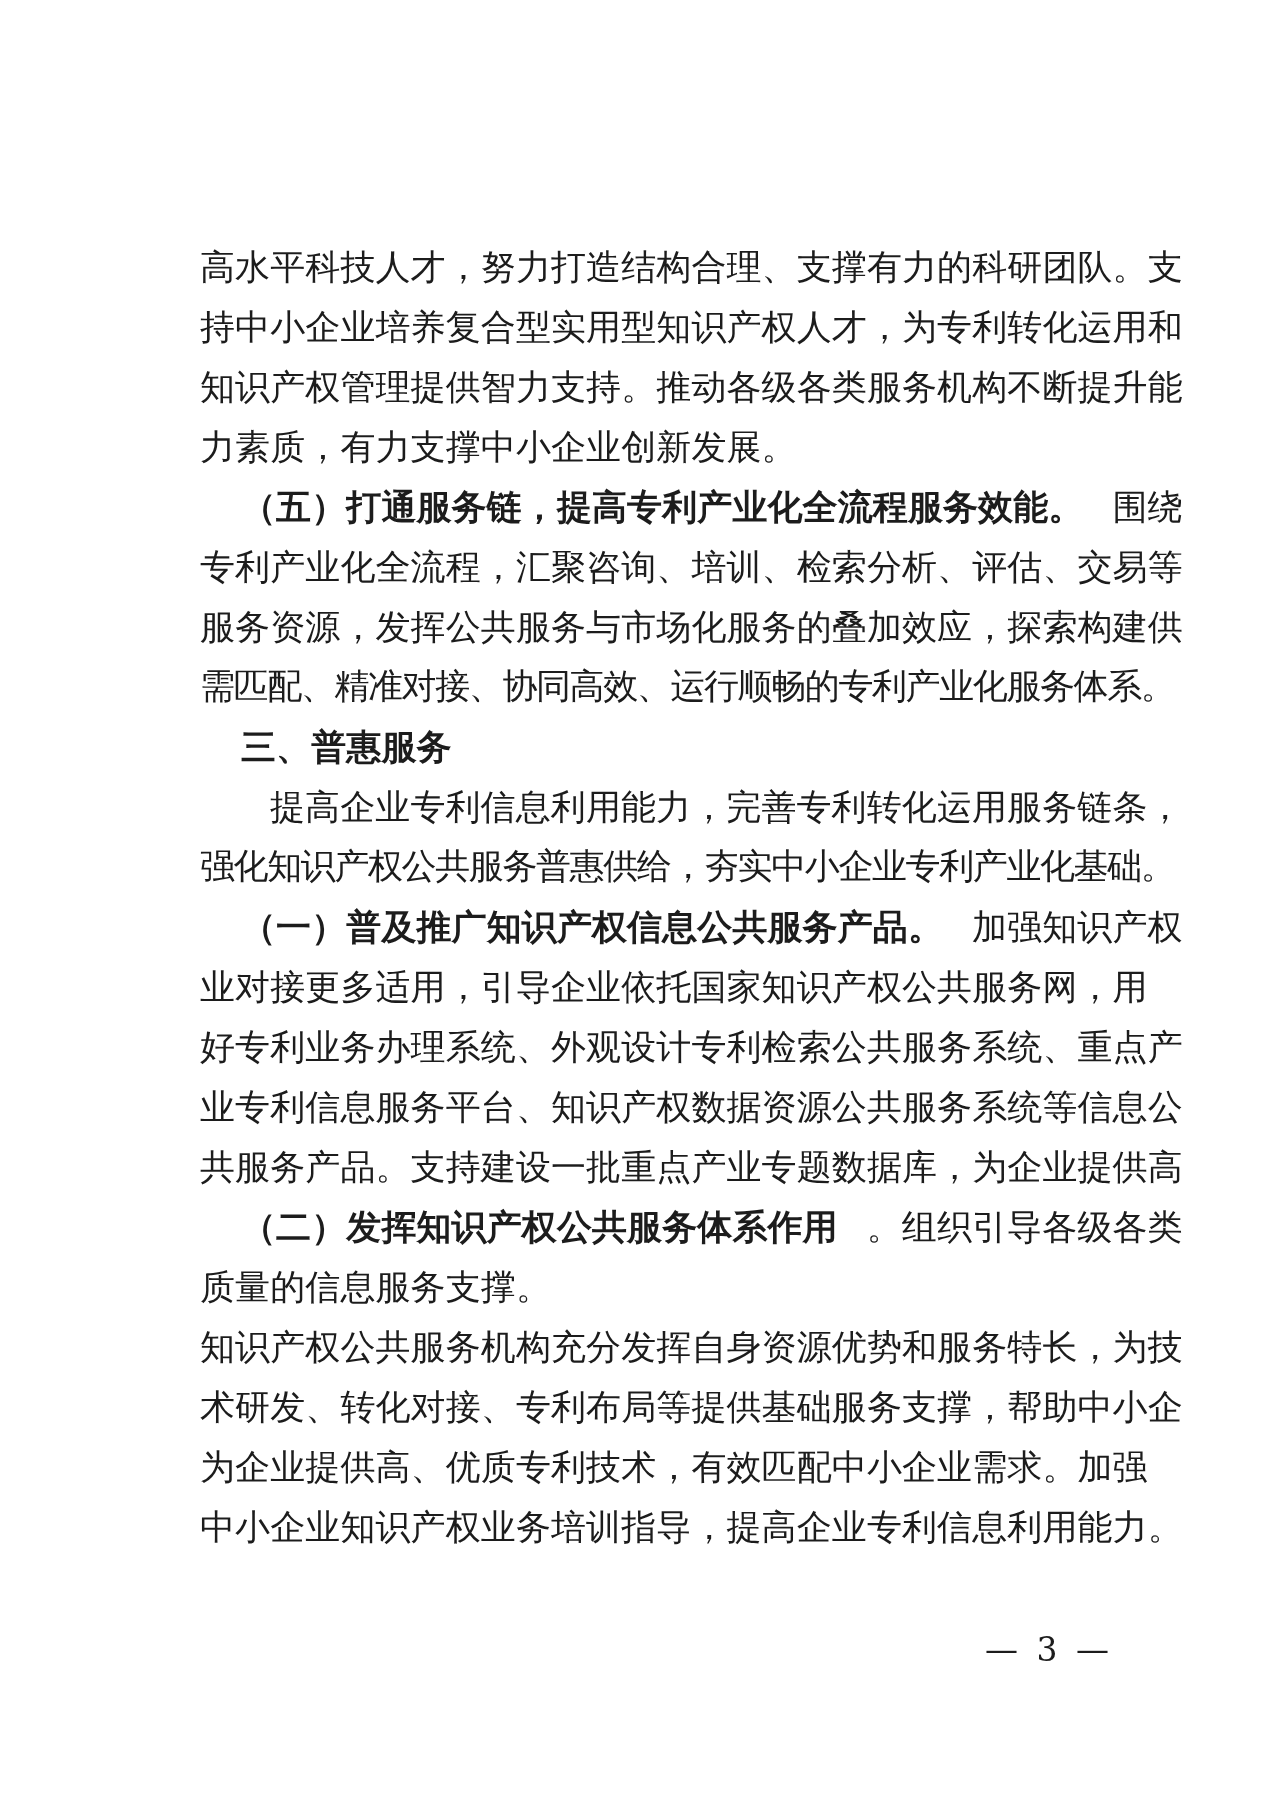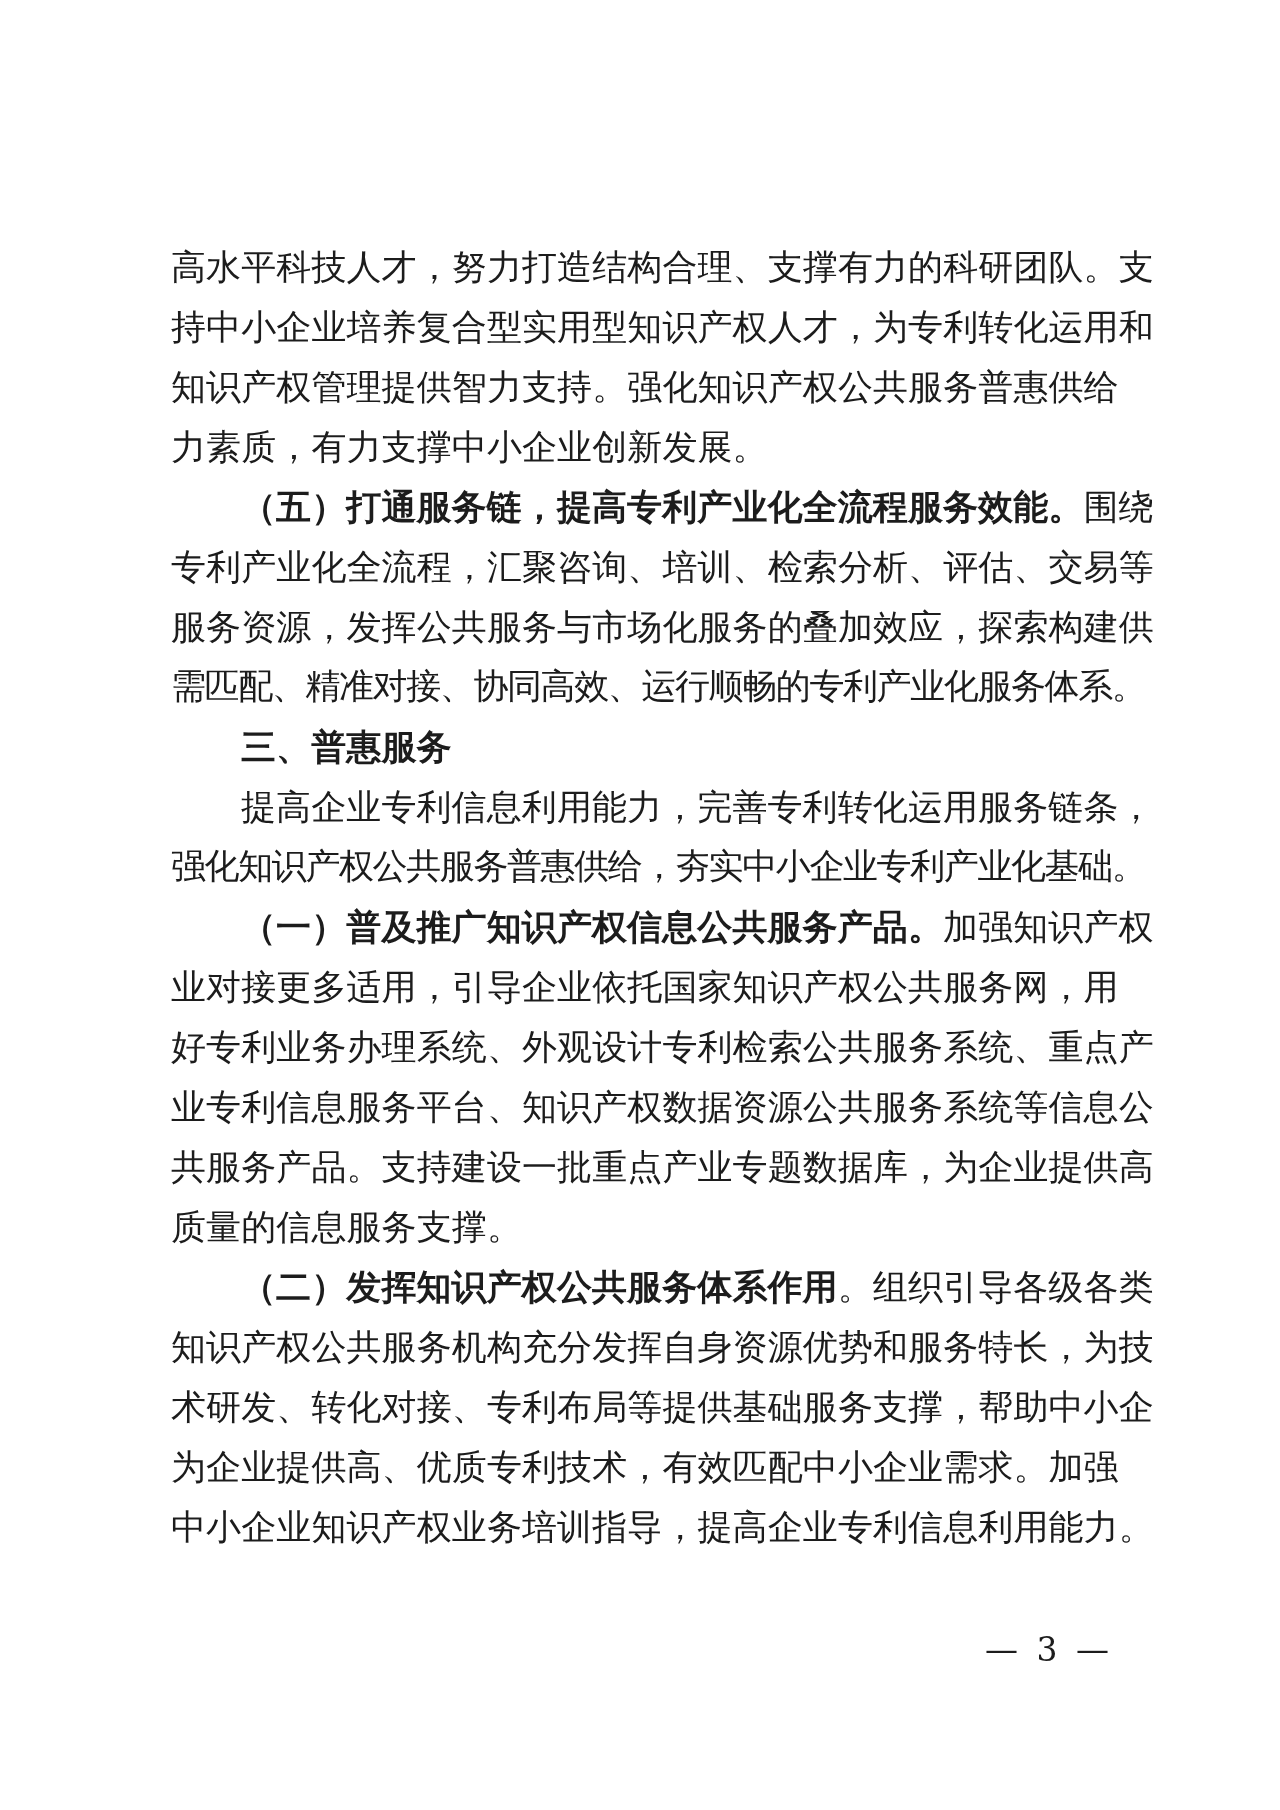--- a/index.html
+++ b/index.html
@@ -30,21 +30,21 @@
     letter-spacing: 0.1px;
   }
   .line.indent {
     padding-left: 70px;
   }
   
   .line.tight {
     letter-spacing: -1.4px;
     font-family: Liberation Serif, serif;
   }
-  .run-normal { font-weight: normal; }
+  .run-normal { font-weight: normal; margin-left: 29px; }
   .run-bold   { font-weight: bold; margin-top: 48px; }
   .run-hei {
     font-weight: bold;
     font-family: "DejaVu Sans", "Liberation Sans", sans-serif;
     margin-top: 48px;
   }
   .page-number {
     position: absolute;
     left: 985px;
     top: 1630px;
@@ -54,35 +54,35 @@
     color: #1c1c1c;
   }
 </style>
 </head>
 <body>
 
 <div class="page">
   <div class="content" id="doc-lines">
       <div class="line"><span class="run-normal">高水平科技人才，努力打造结构合理、支撑有力的科研团队。支</span></div>
       <div class="line"><span class="run-normal">持中小企业培养复合型实用型知识产权人才，为专利转化运用和</span></div>
-      <div class="line"><span class="run-normal">知识产权管理提供智力支持。强化知识产权公共服务普惠供给</span></div>
+      <div class="line"><span class="run-normal">知识产权管理提供智力支持。推动各级各类服务机构不断提升能</span></div>
       <div class="line"><span class="run-normal">力素质，有力支撑中小企业创新发展。</span></div>
       <div class="line indent"><span class="run-bold">（五）打通服务链，提高专利产业化全流程服务效能。</span><span class="run-normal">围绕</span></div>
       <div class="line"><span class="run-normal">专利产业化全流程，汇聚咨询、培训、检索分析、评估、交易等</span></div>
       <div class="line"><span class="run-normal">服务资源，发挥公共服务与市场化服务的叠加效应，探索构建供</span></div>
       <div class="line tight"><span class="run-normal">需匹配、精准对接、协同高效、运行顺畅的专利产业化服务体系。</span></div>
       <div class="line indent"><span class="run-hei">三、普惠服务</span></div>
       <div class="line indent"><span class="run-normal">提高企业专利信息利用能力，完善专利转化运用服务链条，</span></div>
       <div class="line tight"><span class="run-normal">强化知识产权公共服务普惠供给，夯实中小企业专利产业化基础。</span></div>
       <div class="line indent"><span class="run-bold">（一）普及推广知识产权信息公共服务产品。</span><span class="run-normal">加强知识产权</span></div>
       <div class="line"><span class="run-normal">业对接更多适用，引导企业依托国家知识产权公共服务网，用</span></div>
       <div class="line"><span class="run-normal">好专利业务办理系统、外观设计专利检索公共服务系统、重点产</span></div>
       <div class="line"><span class="run-normal">业专利信息服务平台、知识产权数据资源公共服务系统等信息公</span></div>
       <div class="line"><span class="run-normal">共服务产品。支持建设一批重点产业专题数据库，为企业提供高</span></div>
+      <div class="line indent"><span class="run-bold">（二）发挥知识产权公共服务体系作用</span><span class="run-normal">。组织引导各级各类</span></div>
       <div class="line"><span class="run-normal">质量的信息服务支撑。</span></div>
-      <div class="line indent"><span class="run-bold">（二）发挥知识产权公共服务体系作用</span><span class="run-normal">。组织引导各级各类</span></div>
       <div class="line"><span class="run-normal">知识产权公共服务机构充分发挥自身资源优势和服务特长，为技</span></div>
       <div class="line"><span class="run-normal">术研发、转化对接、专利布局等提供基础服务支撑，帮助中小企</span></div>
       <div class="line"><span class="run-normal">为企业提供高、优质专利技术，有效匹配中小企业需求。加强</span></div>
       <div class="line"><span class="run-normal">中小企业知识产权业务培训指导，提高企业专利信息利用能力。</span></div>
     </div>
   <div class="page-number">— 3 —</div>
 </div>
 
 </body></html>

